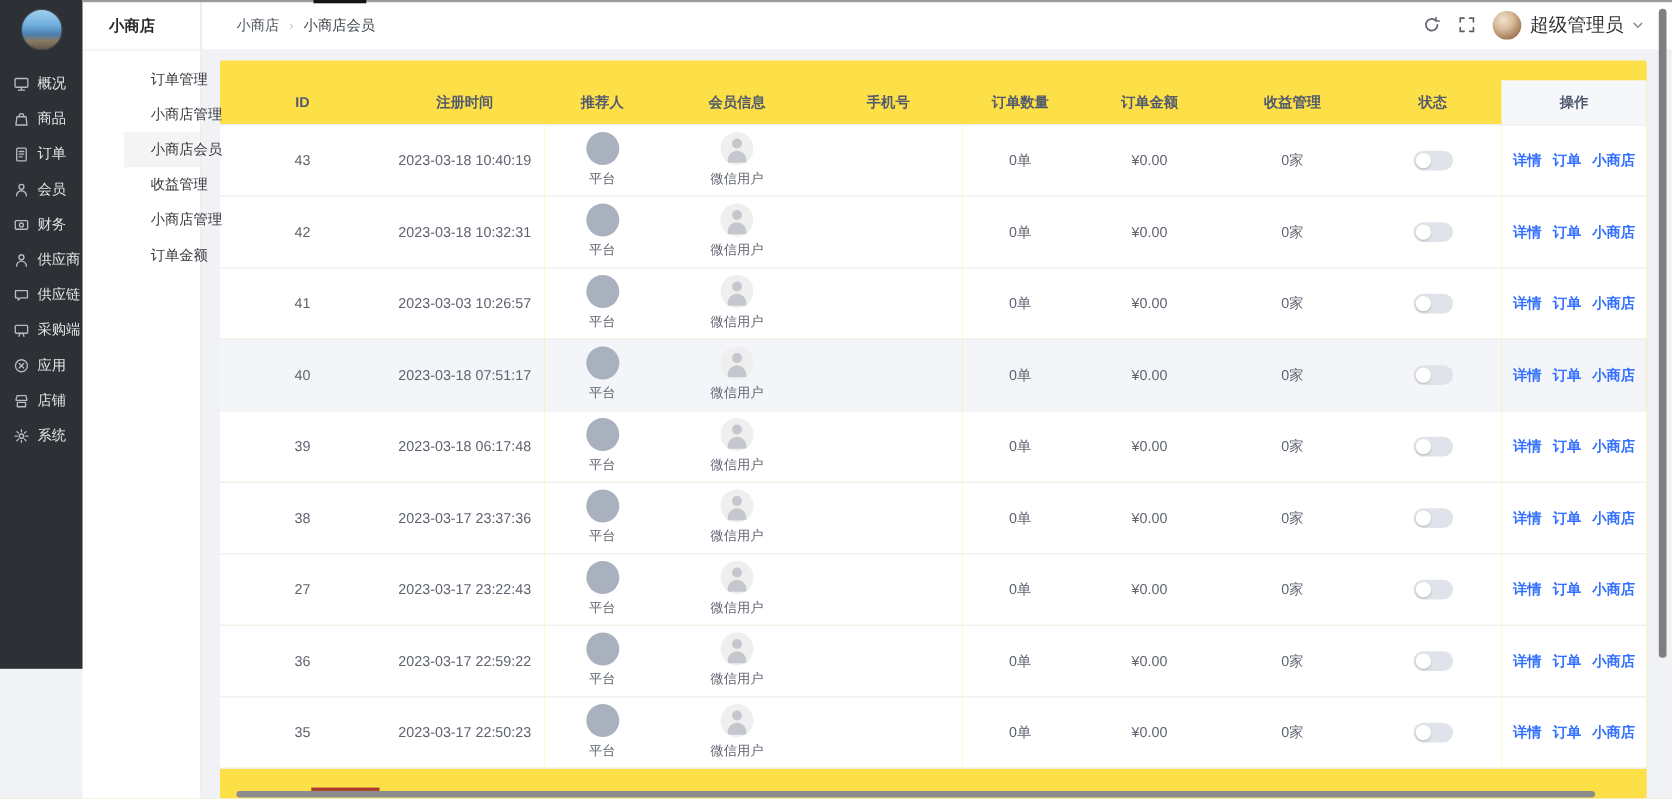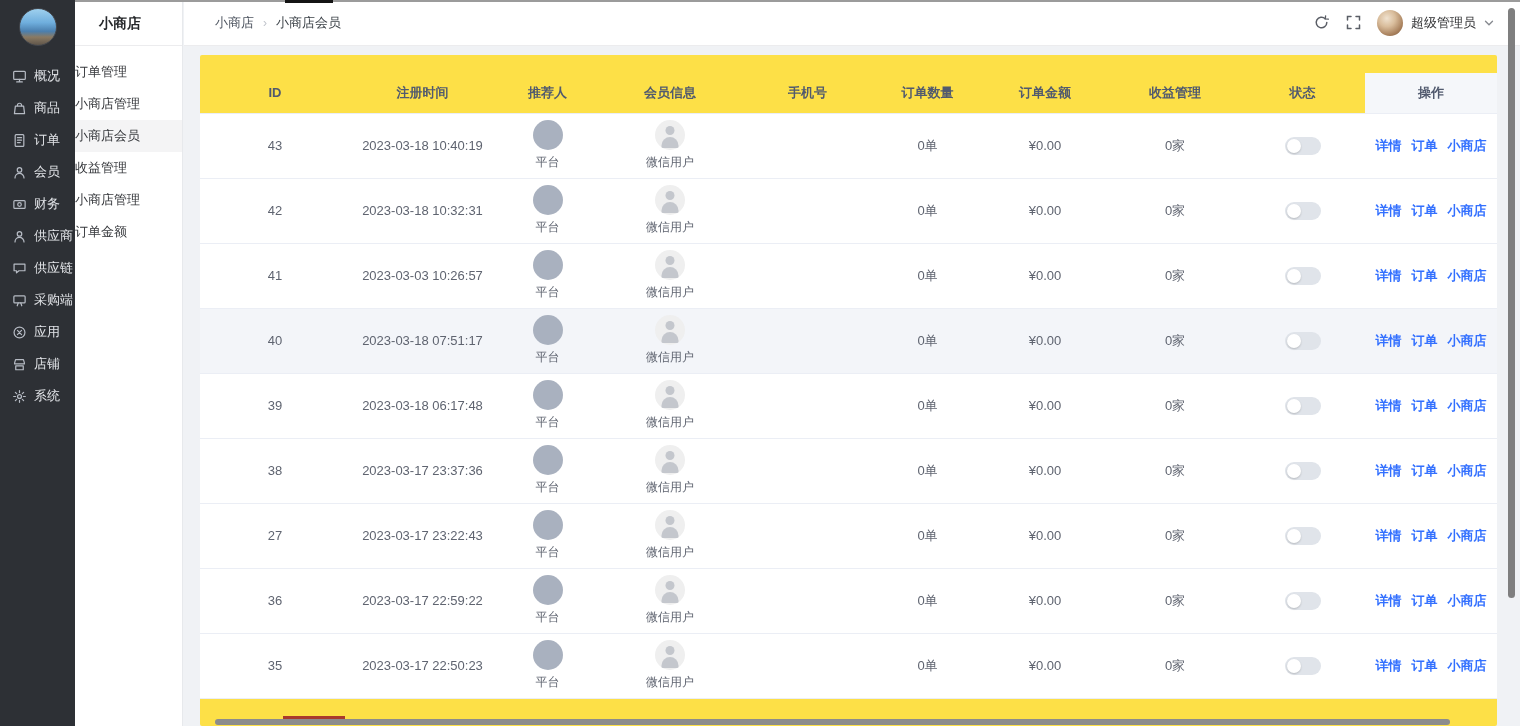--- a/index.html
+++ b/index.html
@@ -1,49 +1,49 @@
 <!DOCTYPE html>
 <html><head>
 <meta charset="utf-8">
 <style>
   * { margin:0; padding:0; box-sizing:border-box; }
   html,body { width:1520px; height:726px; overflow:hidden; font-family:"Liberation Sans","DejaVu Sans",sans-serif; background:#f0f2f5; color:#303133; }
   .root { position:relative; width:1520px; height:726px; }
 
   
-  .rail { position:absolute; left:0; top:0; width:75px; height:726px; background:#2d3035; z-index:5; }
+  .rail { position:absolute; left:0; top:0; width:75px; height:608px; background:#2d3035; z-index:5; }
   .logo { width:38px; height:38px; border-radius:50%; margin:8px auto 14px;
           background:linear-gradient(to bottom,#9fd0ee 0%,#6faedd 38%,#4b7fae 62%,#8a7a63 78%,#5f554a 100%);
           border:1px solid #44474d; }
   .rail-item { display:flex; align-items:center; gap:7px; padding-left:12px; height:32px; cursor:pointer; }
   .rail-item .ric { width:15px; height:15px; color:#b6bbc4; flex:0 0 15px; }
   .rail-item .ric svg { width:15px; height:15px; display:block; }
   .rail-item .rlb { font-size:13px; color:#e2e4e8; white-space:nowrap; }
 
   
   .submenu { position:absolute; left:75px; top:0; width:108px; height:726px; background:#fff; border-right:1px solid #e7e9ec; z-index:4; }
   .submenu-title { height:46px; line-height:46px; padding-left:24px; font-size:14px; font-weight:bold; color:#26282b; border-bottom:1px solid #ececee; }
   .menu-list { padding-top:10px; }
-  .menu-item { height:32px; line-height:32px; font-size:13px; color:#36383c; cursor:pointer; white-space:nowrap; }
+  .menu-item { height:32px; line-height:32px; padding-left:24px; font-size:13px; color:#36383c; cursor:pointer; white-space:nowrap;margin-left:38px; }
   .menu-item.active { background:#f4f4f5; font-weight:500; }
 
   
   .topbar { position:absolute; left:184px; top:0; right:0; height:46px; background:#fff; border-bottom:1px solid #ececee;
             display:flex; align-items:center; justify-content:space-between; padding:0 26px 0 31px; }
   .crumbs { display:flex; align-items:center; gap:9px; font-size:13px; }
   .crumb-a { color:#4e5560; }
   .crumb-sep { color:#c0c4cc; font-size:12px; }
   .crumb-b { color:#3c4248; }
   .tb-right { display:flex; align-items:center; gap:15px; }
   .tb-icon { width:17px; height:17px; color:#5a5e66; cursor:pointer; }
   .tb-icon svg { width:17px; height:17px; display:block; }
   .user-wrap { display:flex; align-items:center; gap:8px; cursor:pointer; }
   .user-avatar { width:26px; height:26px; border-radius:50%;
                  background:radial-gradient(circle at 38% 32%, #f0e2cf 0%, #d9bd9c 35%, #a8805c 70%, #6f5440 100%); }
-  .user-name { font-size:13px; color:#303133; }
+  .user-name { font-size:17px; color:#303133; }
   .chev { width:10px; height:10px; color:#86898f; }
   .chev svg { width:10px; height:10px; display:block; }
 
   
   .content { position:absolute; left:184px; top:46px; right:0; bottom:0; background:#f0f2f5; }
   .card { position:absolute; left:16px; top:9px; right:23px; bottom:0; background:#fde047; border-radius:2px; padding-top:18px; overflow:hidden; }
 
   table { width:100%; border-collapse:collapse; table-layout:fixed; }
   th { height:40px; font-size:13px; font-weight:bold; color:#515a6e; text-align:center; border-bottom:1px solid #ebeef5; }
   th.op-head { background:#f5f7fa; }

